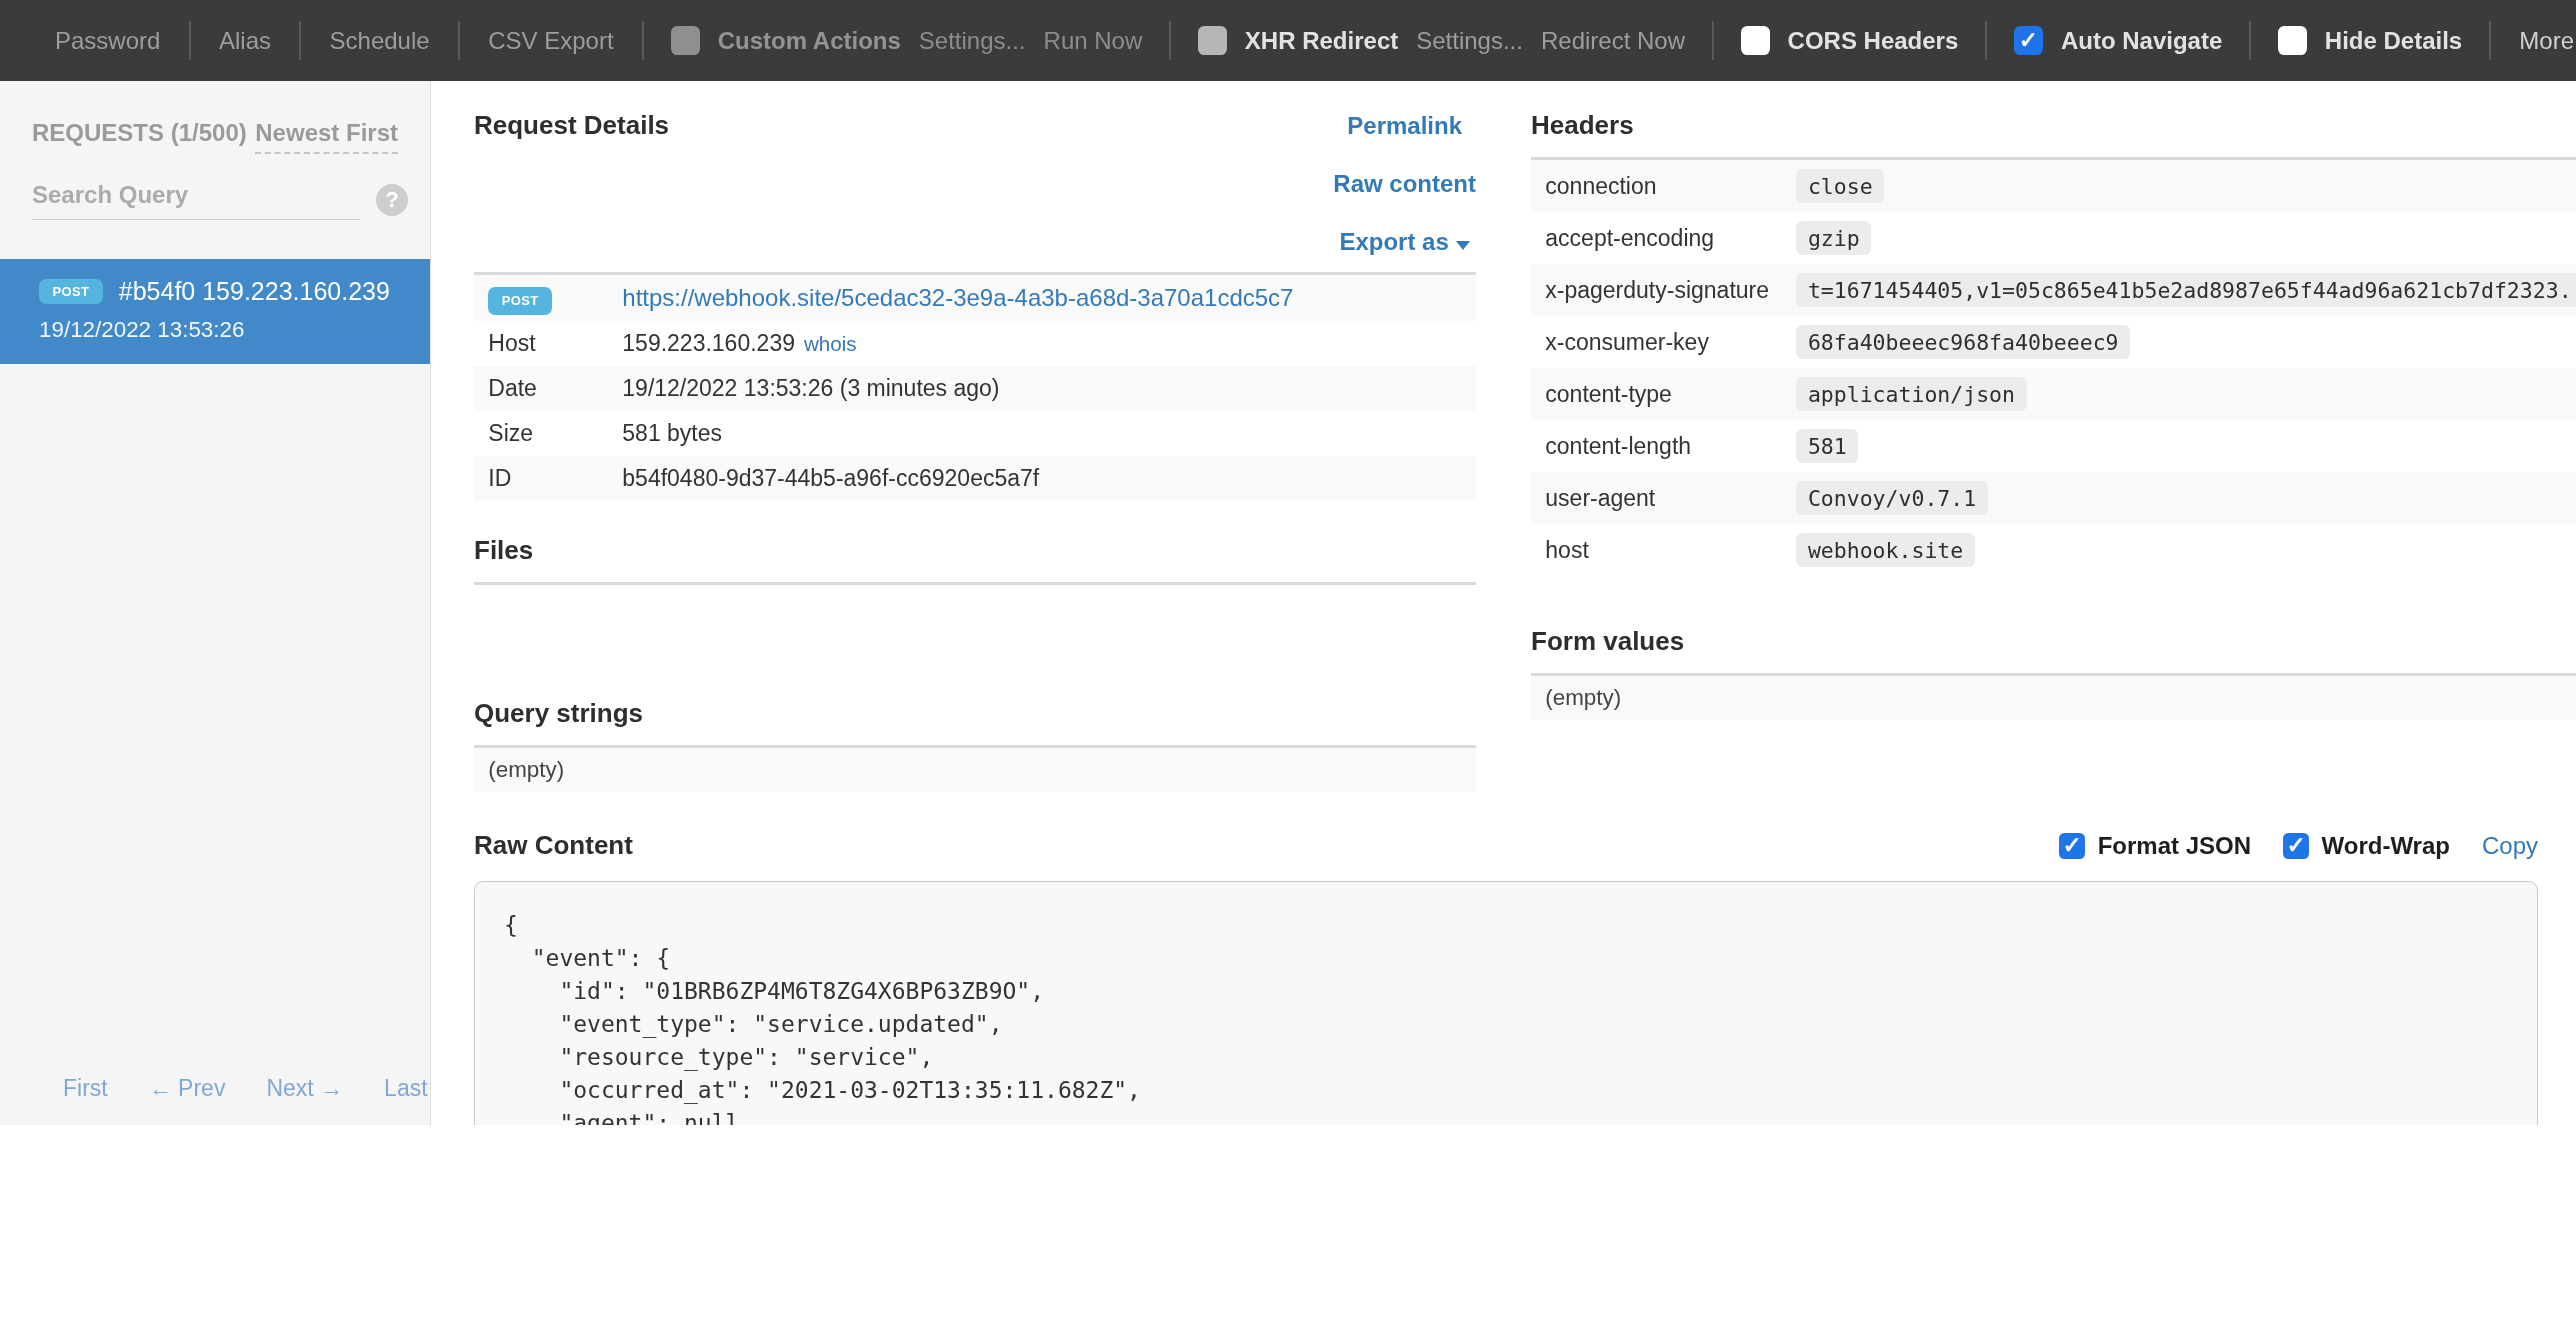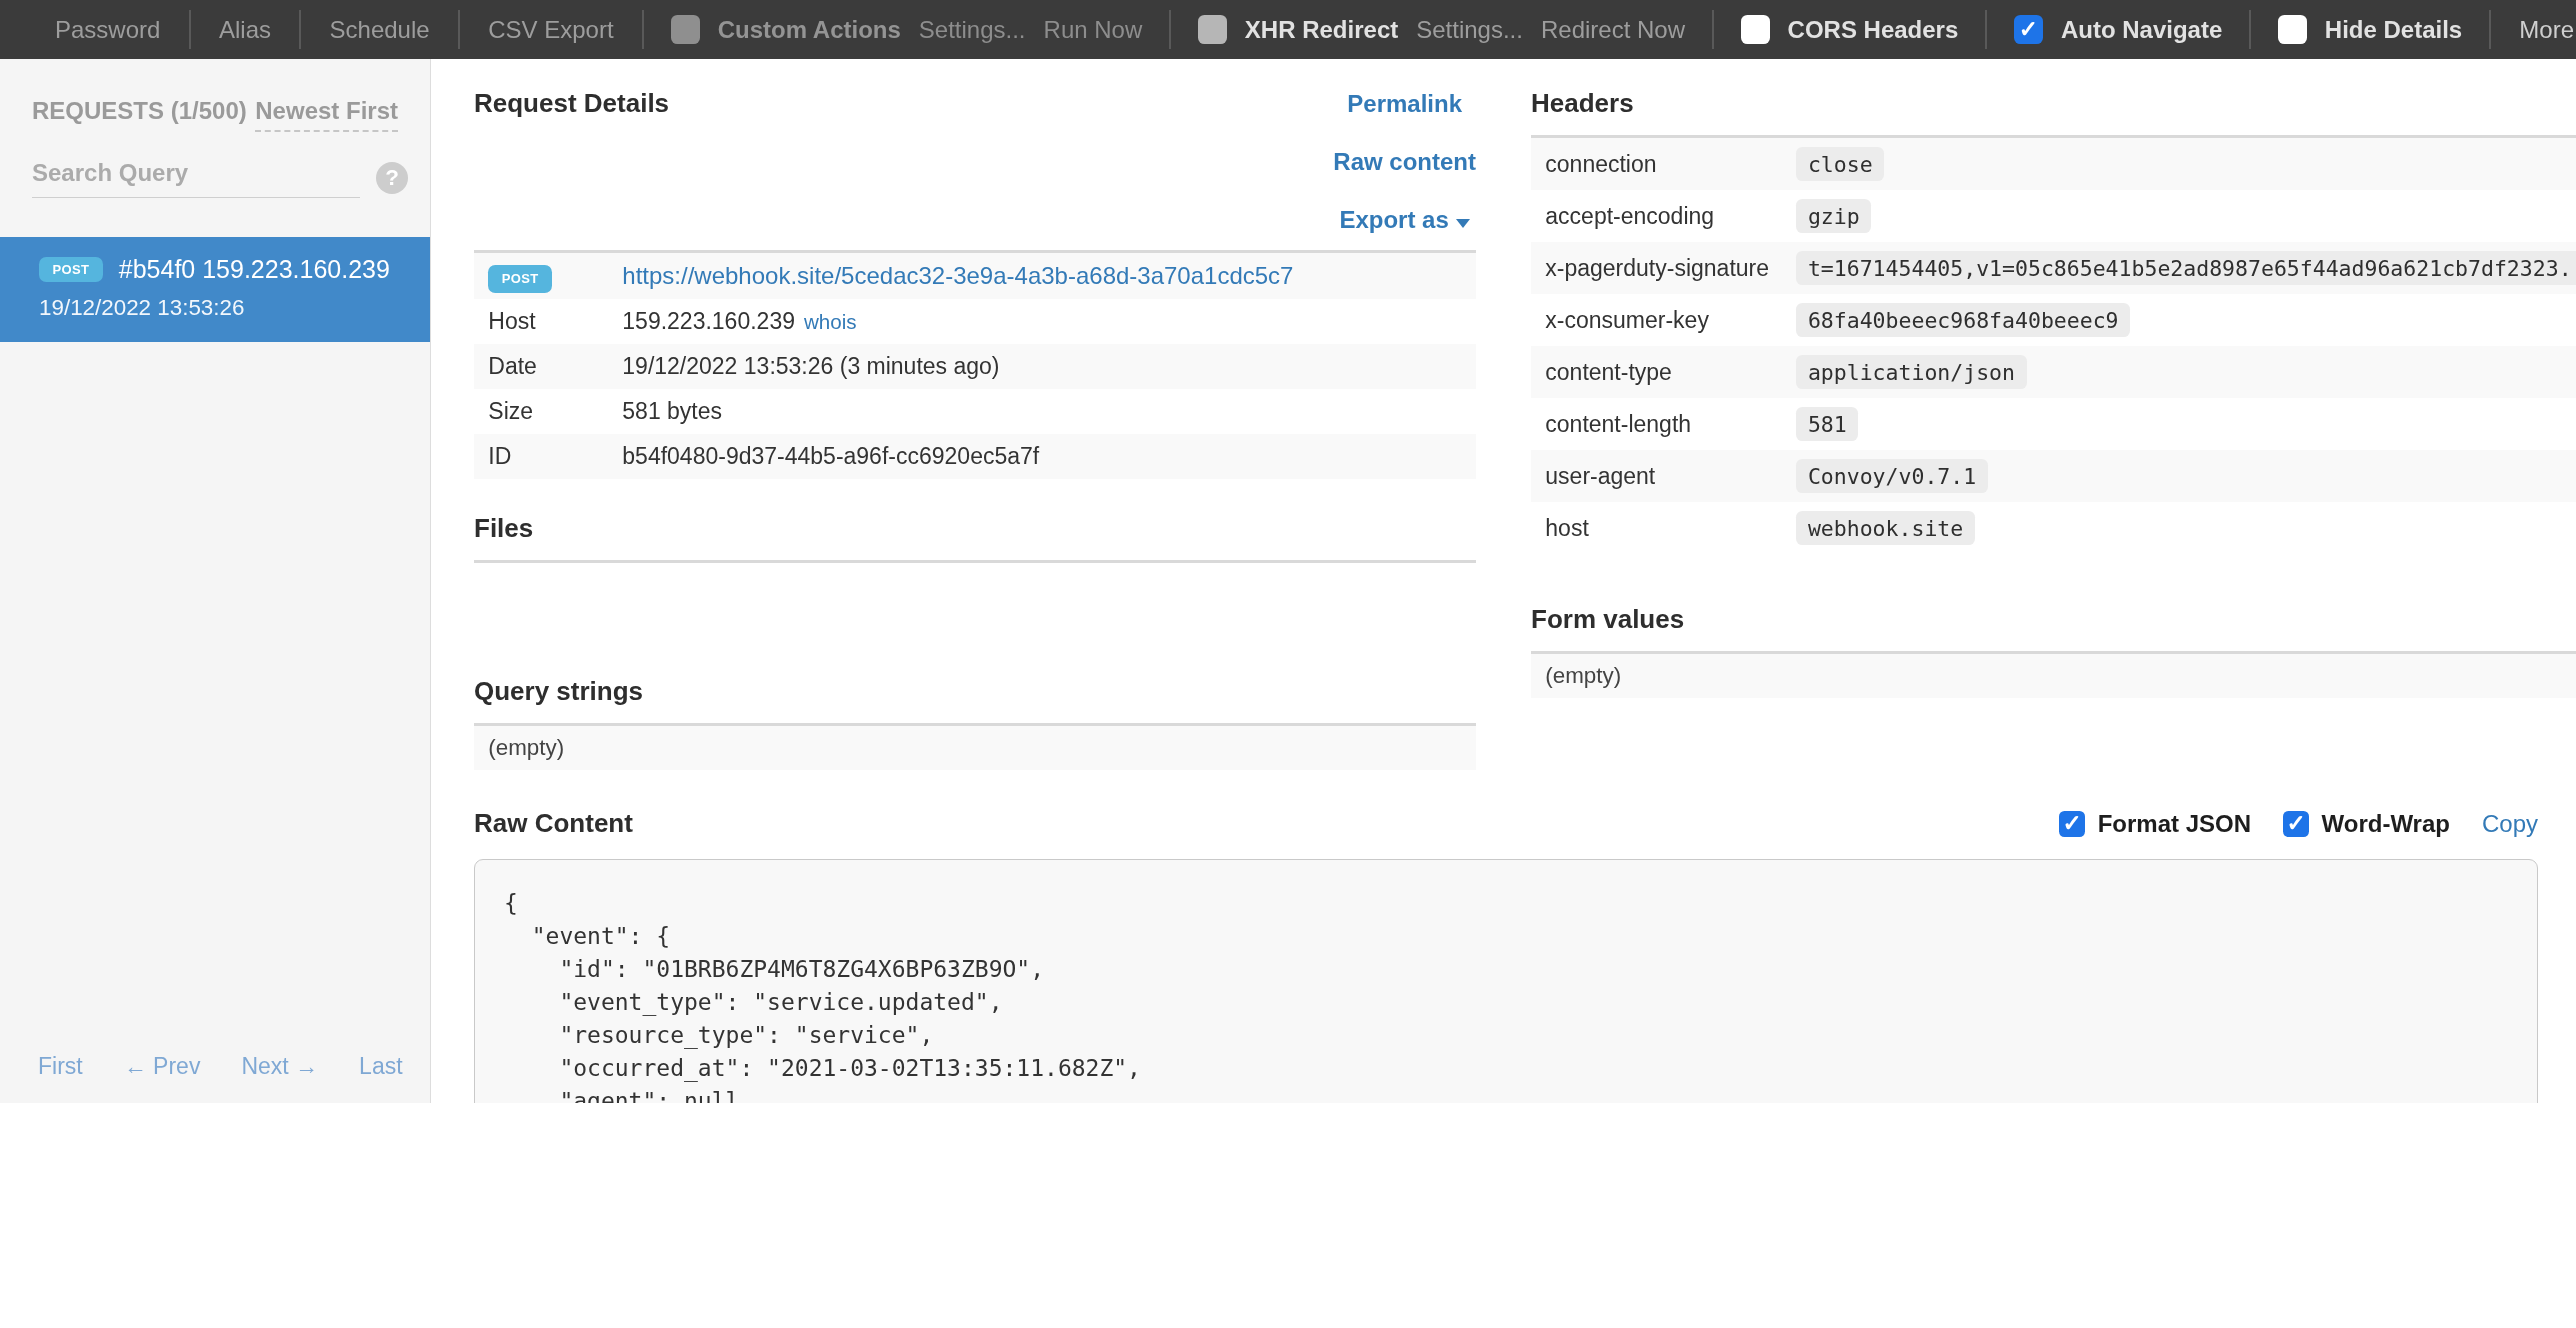--- a/index.html
+++ b/index.html
@@ -1,20 +1,20 @@
 <!DOCTYPE html>
 <html style="font-size:14.3px"><head>
 <meta charset="utf-8">
 <style>
   * { box-sizing: border-box; margin: 0; padding: 0; }
   html,body { width: 2576px; height: 1328px; overflow: hidden; background: #fff;
     font-family: "Liberation Sans", sans-serif; }
 
   
-  .navbar { height: 59px; background: #3b3b3b; display: flex; align-items: center;
+  .navbar { height: 81px; background: #3b3b3b; display: flex; align-items: center;
     padding: 0 32px; white-space: nowrap; }
   .nav-link { font-size: 24px; color: #9d9d9d; text-decoration: none; padding: 0 23px; cursor: pointer; }
   .vsep { width: 1.8px; height: 39px; background: #595959; margin: 0 5.4px; flex: none; }
   .nav-group { display: flex; align-items: center; gap: 18px; padding: 0 21.5px; text-align: center; }
   .nav-bold { font-size: 24px; font-weight: bold; color: #e2e2e2; }
   .nav-bold.dim { color: #949494; }
   .nav-link.dim { color: #8d8d8d; }
   .cb { width: 29px; height: 29px; border-radius: 6.3px; flex: none; display: inline-flex;
     align-items: center; justify-content: center; }
   .cb-gray  { background: #8f8f8f; }
@@ -42,21 +42,21 @@
   .help-icon { width: 32px; height: 32px; border-radius: 50%; background: #cdcdcd; color: #fff;
     font-size: 22.4px; font-weight: bold; display: flex; align-items: center; justify-content: center;
     margin-left: 16px; flex: none; cursor: pointer; }
   .req-list { margin-top: 39px; }
   .req-item { background: #4189c9; color: #fff; padding: 18px 39px 21.5px 39px; cursor: pointer; }
   .req-line1 { display: flex; align-items: center; gap: 16px; }
   .badge-post { background: #55b5de; color: #fff; font-size: 13px; font-weight: bold;
     letter-spacing: 0.4px; border-radius: 7.2px; padding: 6.3px 13.4px; line-height: 1; flex: none; }
   .req-title { font-size: 25px; }
   .req-time { font-size: 22.4px; margin-top: 10.7px; color: #f2f7fc; }
-  .pagination { position: absolute; left: 38px; bottom: 23px; display: flex; gap: 41px; }
+  .pagination { position: absolute; left: 63px; bottom: 23px; display: flex; gap: 41px; }
   .pagination a { font-size: 23px; color: #7fa8d4; text-decoration: none; cursor: pointer; }
 
   
   .main { flex: 1; padding: 29px 38px 0 43px; overflow: hidden; }
   .cols { display: grid; grid-template-columns: 1002px 1fr; column-gap: 55px; }
   h2.sec { font-size: 26px; font-weight: bold; color: #2e2e2e; }
   .sec-head { display: flex; justify-content: space-between; align-items: baseline; }
   .head-links { display: flex; gap: 30px; align-items: center; flex-direction: column; }
   .head-links a { color: #337ab7; font-size: 24px; font-weight: bold; text-decoration: none; cursor: pointer; }
   .caret-blue { width: 0; height: 0; border-left: 7.2px solid transparent; border-right: 7.2px solid transparent;

